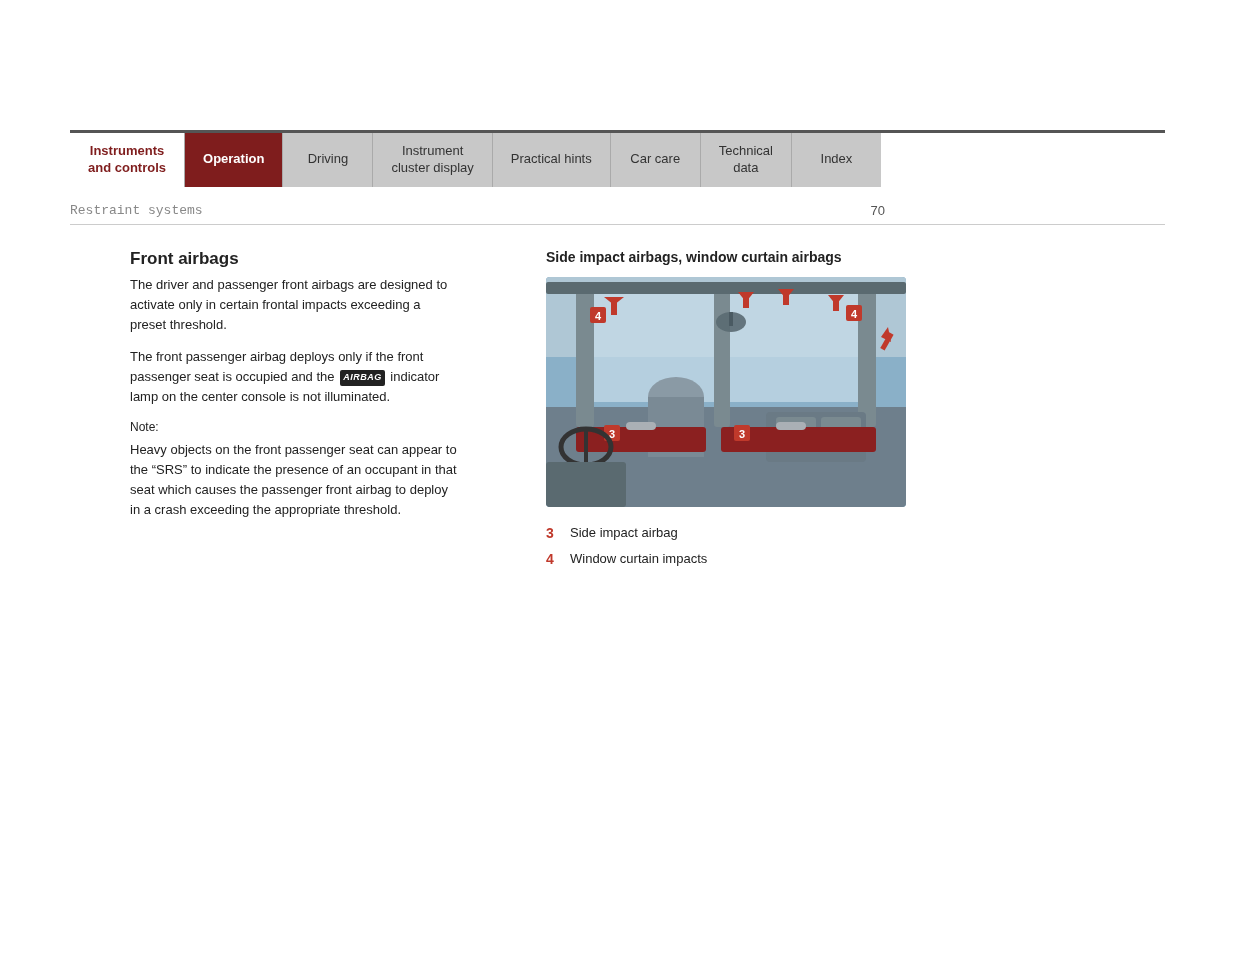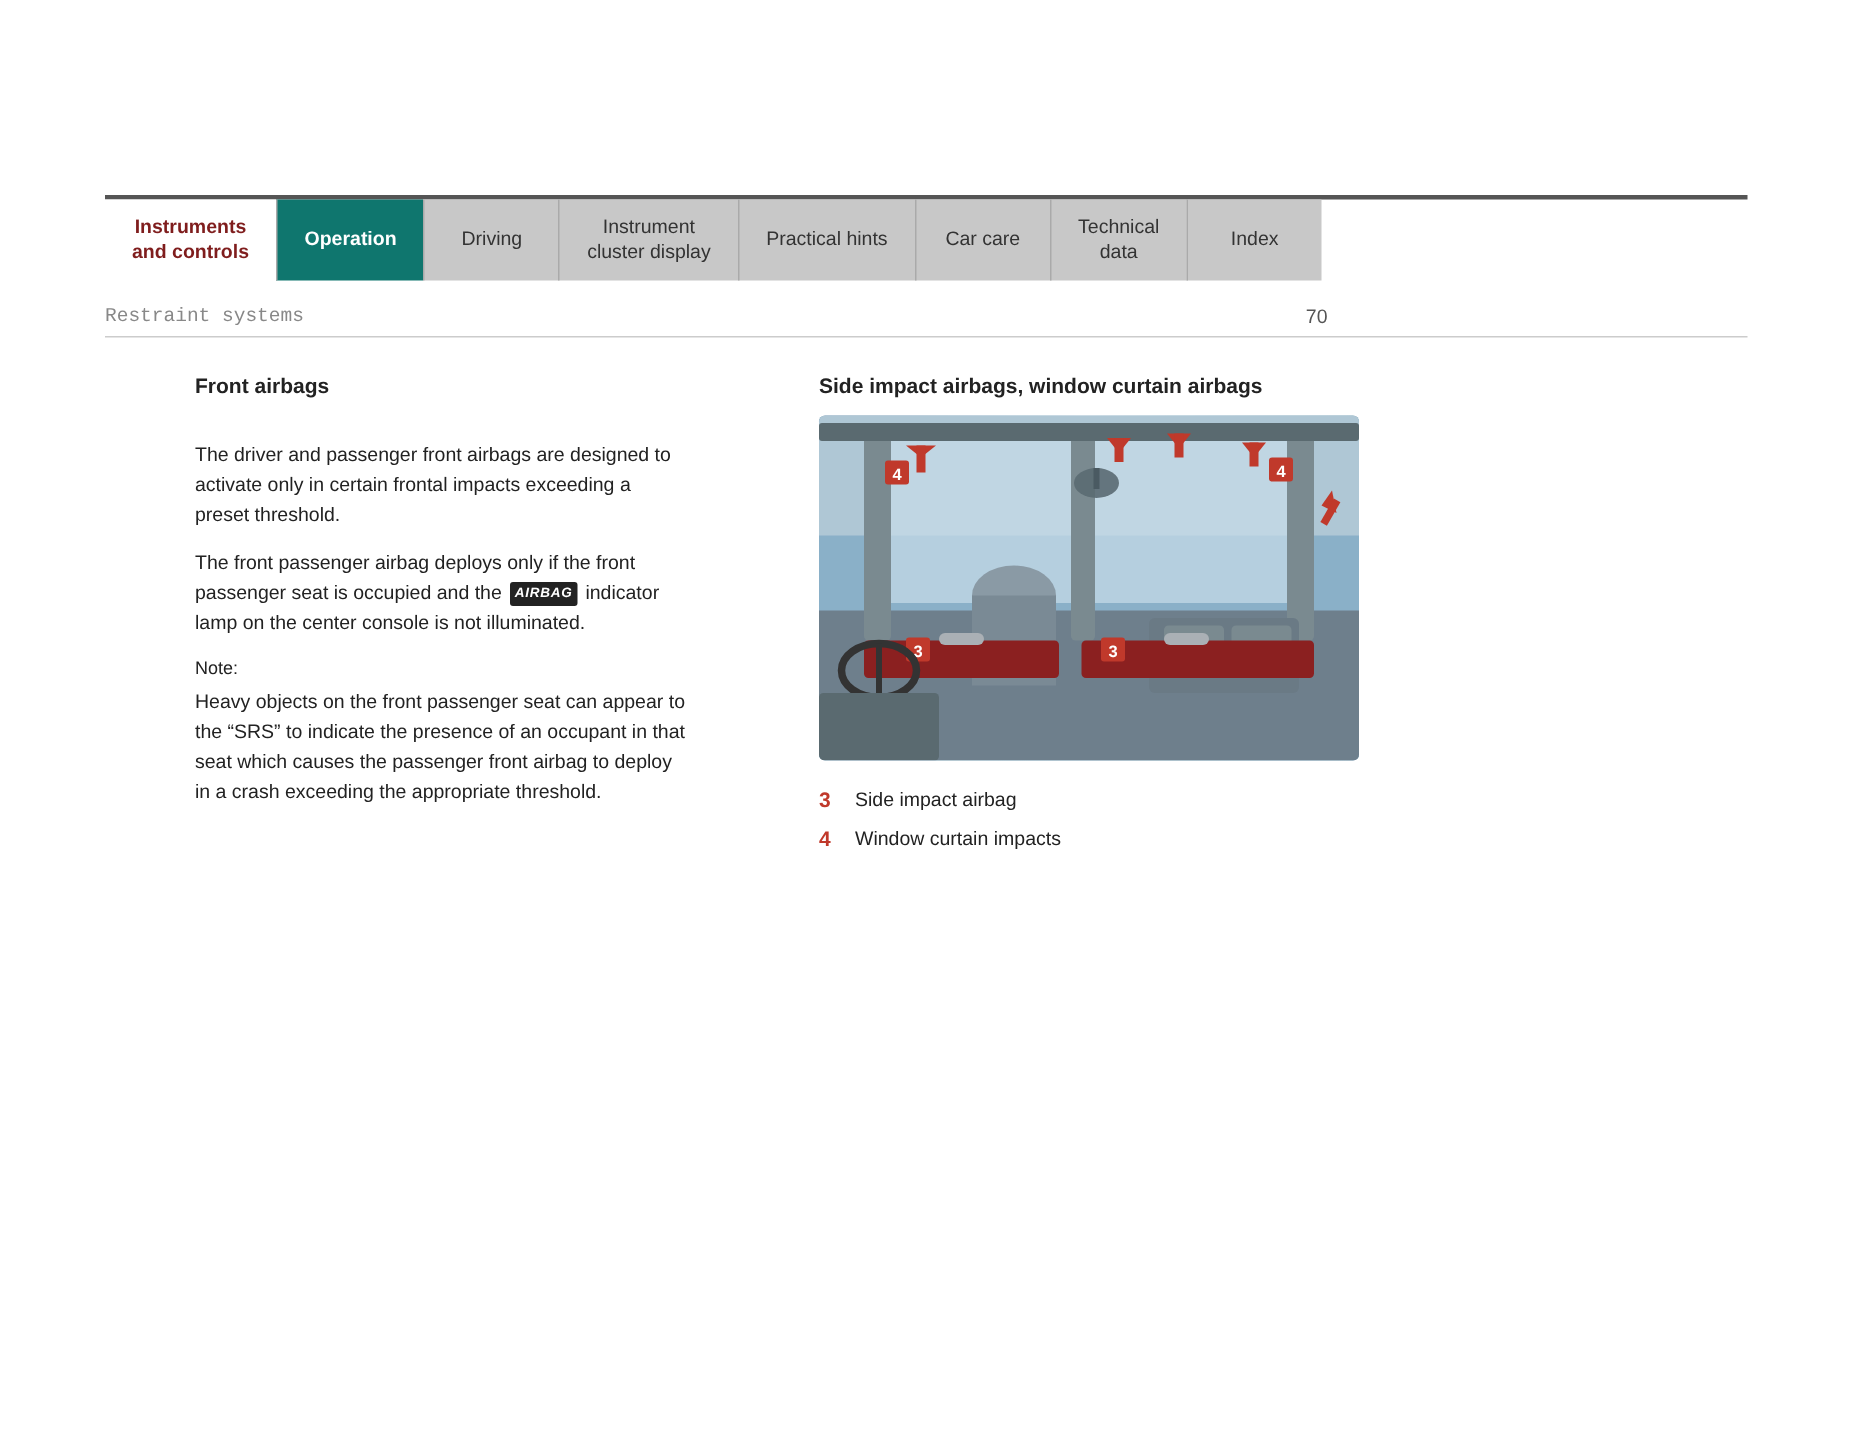--- a/index.html
+++ b/index.html
@@ -27,21 +27,21 @@
       padding: 10px 18px;
       font-size: 13px;
       font-weight: normal;
       color: #333;
       background: #c8c8c8;
       cursor: pointer;
       min-width: 90px;
       line-height: 1.3;
     }
     .nav-item.active {
-      background: #0f766e;
+      background: #7f1d1d;
       color: #fff;
       font-weight: bold;
     }
     .nav-item.current {
       background: #fff;
       color: #7f1d1d;
       font-weight: bold;
       border-top: none;
     }
     .nav-item + .nav-item {
@@ -75,23 +75,23 @@
       gap: 40px;
     }
 
     
     .left-col {
       flex: 1;
       max-width: 390px;
       padding-left: 60px;
     }
     .section-title {
-      font-size: 14px;
-      font-weight: bold;
-      margin-bottom: 28px;
+      font-size: 17px;
+      font-weight: bold;
+      margin-bottom: 6px;
     }
     .body-text {
       font-size: 13px;
       line-height: 1.55;
       color: #222;
       margin-bottom: 12px;
     }
     .note-label {
       font-size: 12px;
       color: #222;

